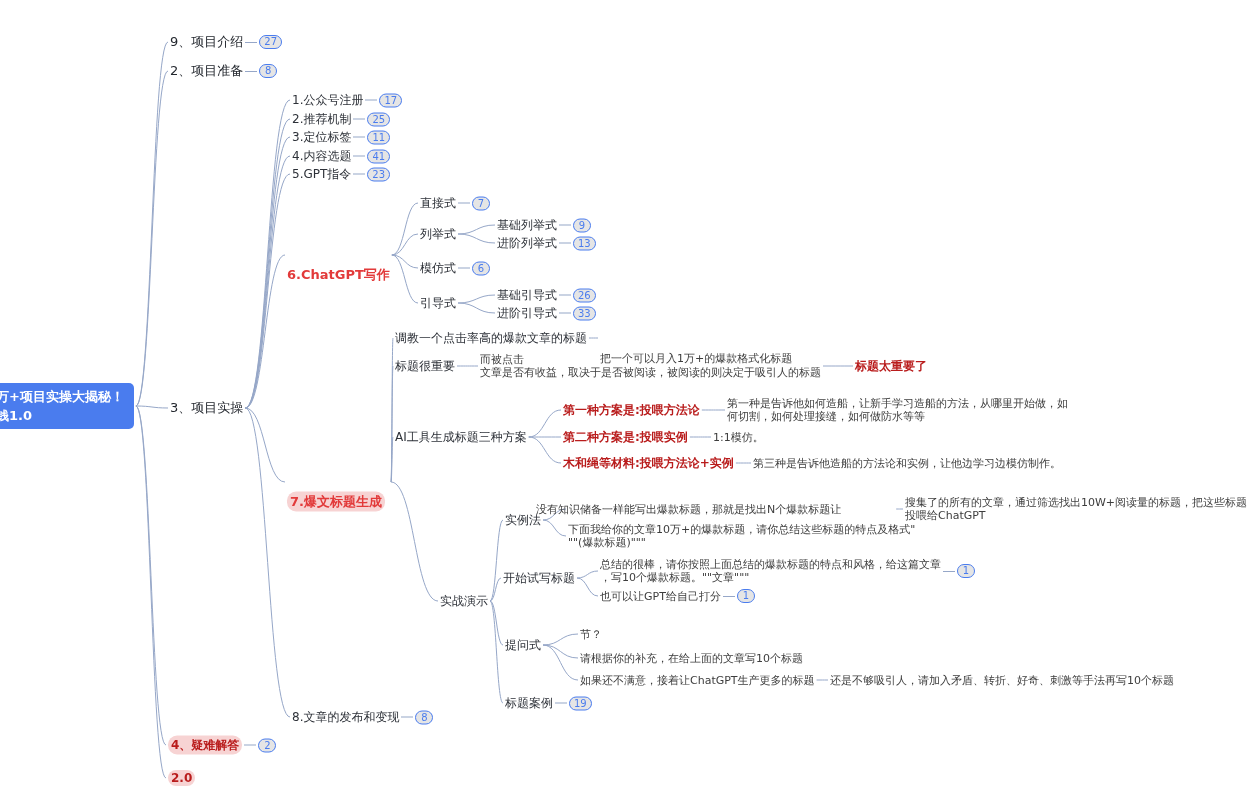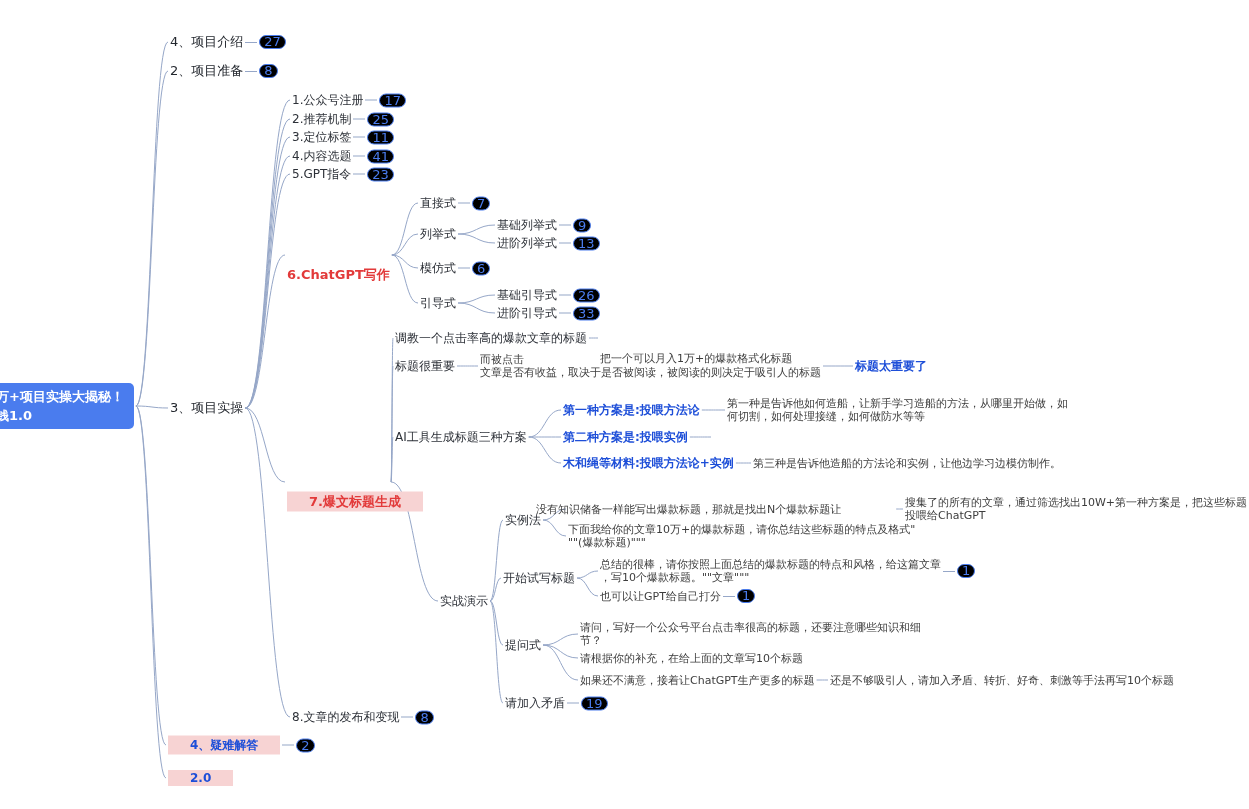--- a/index.html
+++ b/index.html
@@ -16,29 +16,29 @@
   #wires{position:absolute;left:0;top:0;z-index:1;}
   .node{
     position:absolute;z-index:2;display:flex;align-items:center;
     transform:translateY(-50%);white-space:nowrap;font-size:12px;color:#333;
   }
   .lines{display:flex;flex-direction:column;}
   .lv1{font-size:13px;color:#23272e;}
   .sub{font-size:12px;color:#2d3138;}
   .para{font-size:11px;line-height:13px;color:#3d3d3d;}
   .red{color:var(--red);font-weight:700;font-size:13px;margin-top:39px;}
-  .pinkbg{background:var(--pink);padding:1px 22px;border-radius:0;}
-  .boldk{font-weight:700;color:#1d4ed8;font-size:12px;}
+  .pinkbg{background:var(--pink);padding:1px 3px;border-radius:9px;}
+  .boldk{font-weight:700;color:#b91c1c;font-size:12px;}
   .root-box{
     background:var(--accent);color:#ffffff;font-weight:700;font-size:13px;
     line-height:19px;padding:4px 10px 4px 6px;border-radius:0 5px 5px 0;
   }
   .badge{
-    border:1px solid var(--accent);color:var(--accent);background:#000000;
-    border-radius:8px;font-size:13px;line-height:12px;padding:0 4px;
+    border:1px solid var(--accent);color:var(--accent);background:#e5e5e5;
+    border-radius:8px;font-size:10px;line-height:12px;padding:0 4px;
     min-width:8px;text-align:center;flex:none;
   }
   .blink{width:12px;height:1px;background:var(--line);margin:0 2px;flex:none;}
 </style>
 </head>
 <body>
 
 <div id="map">
   <svg id="wires" width="1249" height="809">
       <path d="M 135.90625 406 C 151.953125 406, 151.953125 42, 168 42" fill="none" stroke="#96a7c8" stroke-width="1"></path>
@@ -91,21 +91,21 @@
     </svg>
 
   <div class="node" id="n-root" style="left:-10px;top:406px">
     <div class="lines root-box">
       <div>万+项目实操大揭秘！</div>
       <div>钱1.0</div>
     </div>
   </div>
 
   <div class="node" id="n-intro" style="left:170px;top:42px">
-    <span class="lv1">4、项目介绍</span>
+    <span class="lv1">9、项目介绍</span>
     <span class="blink"></span>
     <span class="badge">27</span>
   </div>
   <div class="node" id="n-prep" style="left:170px;top:71px">
     <span class="lv1">2、项目准备</span>
     <span class="blink"></span>
     <span class="badge">8</span>
   </div>
   <div class="node" id="n-practice" style="left:170px;top:408px">
     <span class="lv1">3、项目实操</span>
@@ -222,20 +222,21 @@
     <div class="lines para">
       <div>第一种是告诉他如何造船，让新手学习造船的方法，从哪里开始做，如</div>
       <div>何切割，如何处理接缝，如何做防水等等</div>
     </div>
   </div>
   <div class="node" id="n-plan2" style="left:563px;top:437px">
     <span class="boldk">第二种方案是:投喂实例</span>
   </div>
   <div class="node" id="n-plan2-note" style="left:713px;top:437px">
     <div class="lines para">
+      <div>1:1模仿。</div>
     </div>
   </div>
   <div class="node" id="n-plan3" style="left:563px;top:463px">
     <span class="boldk">木和绳等材料:投喂方法论+实例</span>
   </div>
   <div class="node" id="n-plan3-note" style="left:753px;top:463px">
     <span class="para">第三种是告诉他造船的方法论和实例，让他边学习边模仿制作。</span>
   </div>
 
   <div class="node" id="n-demo" style="left:440px;top:601px">
@@ -244,21 +245,21 @@
   <div class="node" id="n-example" style="left:505px;top:520px">
     <span class="sub">实例法</span>
   </div>
   <div class="node" id="n-example-1" style="left:536px;top:509px">
     <div class="lines para">
       <div>没有知识储备一样能写出爆款标题，那就是找出N个爆款标题让</div>
     </div>
   </div>
   <div class="node" id="n-example-1-note" style="left:905px;top:509px">
     <div class="lines para">
-      <div>搜集了的所有的文章，通过筛选找出10W+第一种方案是，把这些标题</div>
+      <div>搜集了的所有的文章，通过筛选找出10W+阅读量的标题，把这些标题</div>
       <div>投喂给ChatGPT</div>
     </div>
   </div>
   <div class="node" id="n-example-2" style="left:568px;top:536px">
     <div class="lines para">
       <div>下面我给你的文章10万+的爆款标题，请你总结这些标题的特点及格式"</div>
       <div>""(爆款标题)"""</div>
     </div>
   </div>
 
@@ -277,31 +278,30 @@
     <span class="para">也可以让GPT给自己打分</span>
     <span class="blink"></span>
     <span class="badge">1</span>
   </div>
 
   <div class="node" id="n-ask" style="left:505px;top:645px">
     <span class="sub">提问式</span>
   </div>
   <div class="node" id="n-ask-1" style="left:580px;top:634px">
     <div class="lines para">
-      <div>请问，写好一个公众号平台点击率很高的标题，还要注意哪些知识和细</div>
       <div>节？</div>
     </div>
   </div>
   <div class="node" id="n-ask-2" style="left:580px;top:658px">
     <span class="para">请根据你的补充，在给上面的文章写10个标题</span>
   </div>
   <div class="node" id="n-ask-3" style="left:580px;top:680px">
     <span class="para">如果还不满意，接着让ChatGPT生产更多的标题</span>
   </div>
   <div class="node" id="n-ask-3-note" style="left:830px;top:680px">
     <span class="para">还是不够吸引人，请加入矛盾、转折、好奇、刺激等手法再写10个标题</span>
   </div>
   <div class="node" id="n-case" style="left:505px;top:703px">
-    <span class="sub">请加入矛盾</span>
+    <span class="sub">标题案例</span>
     <span class="blink"></span>
     <span class="badge">19</span>
   </div>
 </div>
 
 </body></html>

